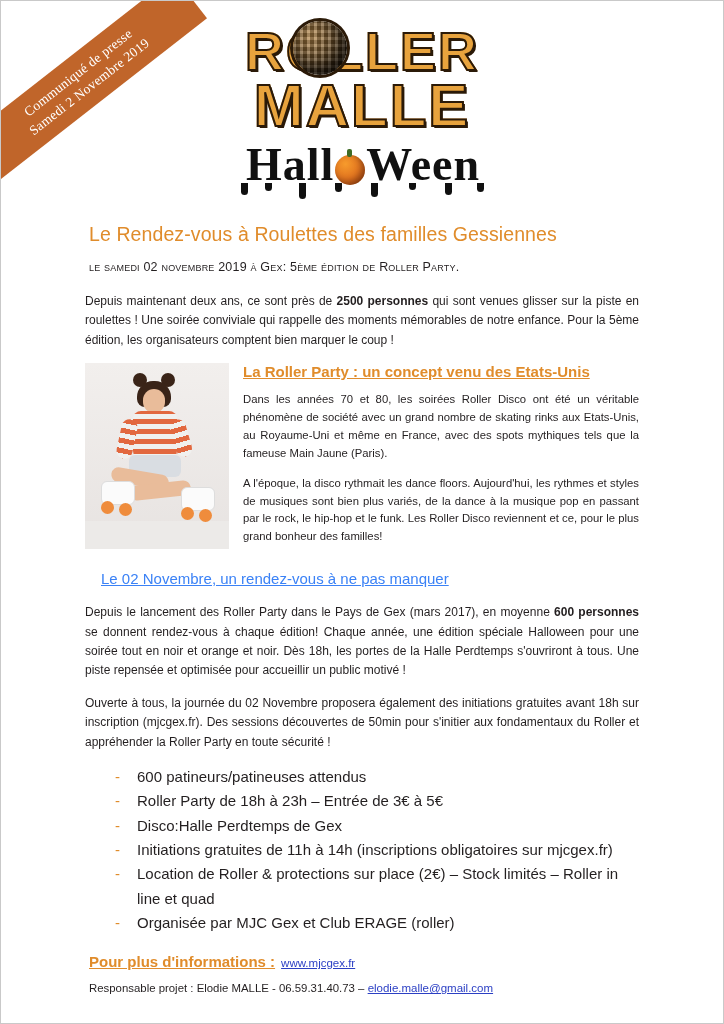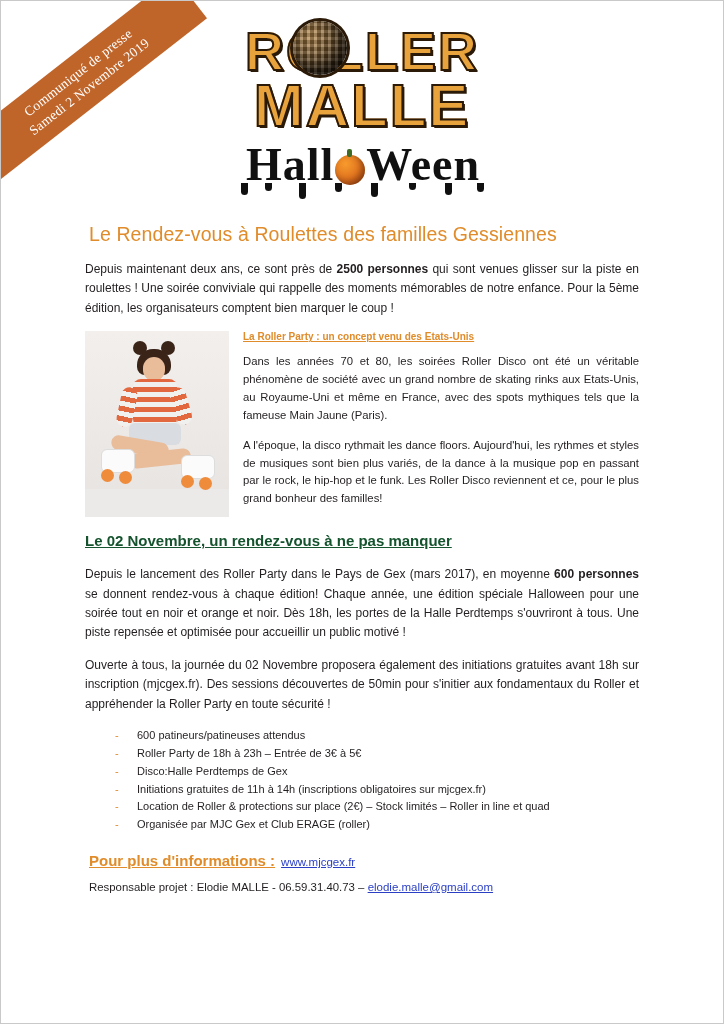--- a/index.html
+++ b/index.html
@@ -168,21 +168,21 @@
     font-size: 12px;
     line-height: 1.62;
     text-align: justify;
     margin: 0 0 13px 0;
     color: #231f20;
   }
   p.body b { font-weight: bold; }
 
   h2.sub {
     color: #e08c2b;
-    font-size: 10px;
+    font-size: 15px;
     font-weight: bold;
     text-decoration: underline;
     margin: 0 0 11px 0;
     letter-spacing: 0;
   }
 
   
   .two-col {
     display: flex;
     gap: 14px;
@@ -211,39 +211,39 @@
   .ph-legR { position: absolute; left: 44px; top: 120px; width: 62px; height: 15px; background: #e9bc9a; border-radius: 8px; transform: rotate(-6deg); }
   .ph-bootL { position: absolute; left: 16px; top: 118px; width: 34px; height: 24px; background: #fbfbfb; border-radius: 6px; border: 1px solid #ddd; }
   .ph-bootR { position: absolute; left: 96px; top: 124px; width: 34px; height: 24px; background: #fbfbfb; border-radius: 6px; border: 1px solid #ddd; }
   .wheel { position: absolute; width: 13px; height: 13px; border-radius: 50%; background: #ef8c3c; }
   .ph-floor { position: absolute; left: 0; bottom: 0; width: 100%; height: 28px; background: #eceae8; }
 
   .col-text { flex: 1 1 auto; }
   .col-text p { font-size: 11.3px; line-height: 1.58; text-align: justify; margin: 0 0 12px 0; }
 
   h2.sub2 {
-    color: #14532d;
+    color: #3b82f6;
     font-size: 15px;
-    font-weight: bold;
+    font-weight: normal;
     text-decoration: underline;
-    margin: 10px 0 16px 0;
+    margin: 10px 0 16px 16px;
   }
   h3.small-head {
     color: #e08c2b;
     font-size: 14.5px;
     font-weight: bold;
     margin: 18px 0 8px 4px;
   }
   ul.figures {
     margin: 0 0 6px 0;
     padding: 0 0 0 30px;
     list-style: none;
   }
   ul.figures li {
-    font-size: 11px;
+    font-size: 15px;
     line-height: 1.62;
     color: #231f20;
     position: relative;
     padding-left: 22px;
   }
   ul.figures li::before {
     content: "-";
     position: absolute;
     left: 0;
     color: #e08c2b;
@@ -298,20 +298,21 @@
           <i style="left:196px;height:7px"></i>
         <i style="left:232px;height:12px"></i>
           <i style="left:264px;height:9px"></i>
       </div>
     </div>
   </div>
 
   <div class="content">
 
     <h1 class="title">Le Rendez-vous à Roulettes des familles Gessiennes</h1>
+    <div class="subline">le samedi 02 novembre 2019 à Gex: 5ème édition de Roller Party.</div>
 
     <p class="body">Depuis maintenant deux ans, ce sont près de <b>2500 personnes</b> qui sont venues glisser sur la piste en roulettes ! Une soirée conviviale qui rappelle des moments mémorables de notre enfance. Pour la 5ème édition, les organisateurs comptent bien marquer le coup !</p>
 
     <div class="two-col">
       <div class="photo">
         <div class="ph-bg"></div>
         <div class="ph-floor"></div>
         <div class="ph-bun1"></div>
           <div class="ph-bun2"></div>
         <div class="ph-hair"></div>

